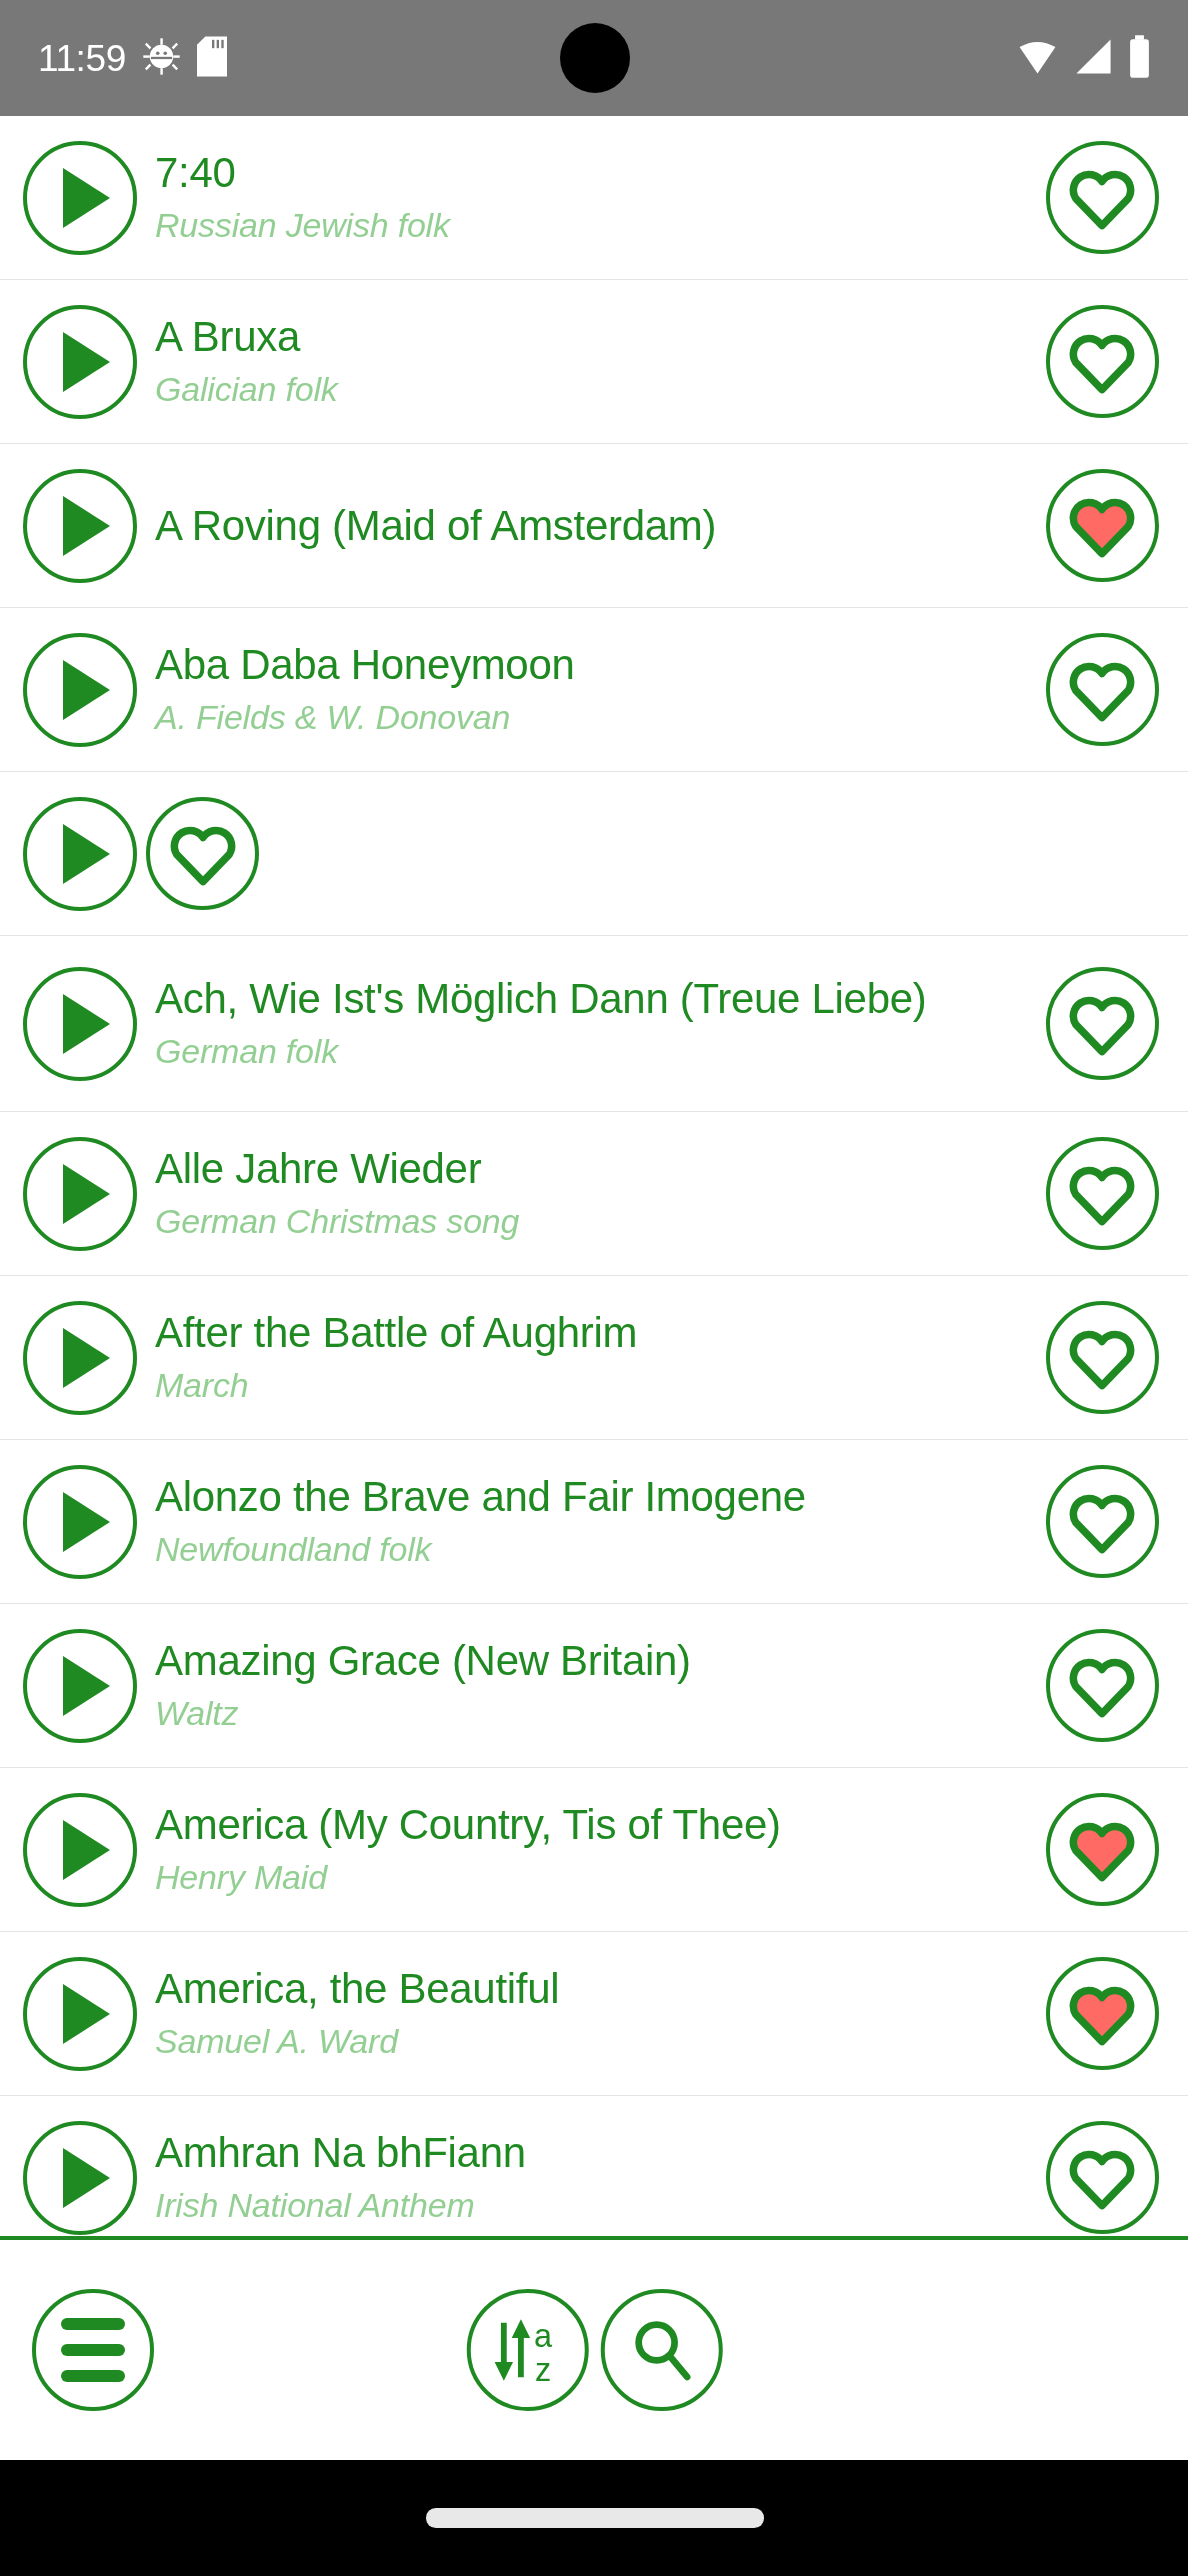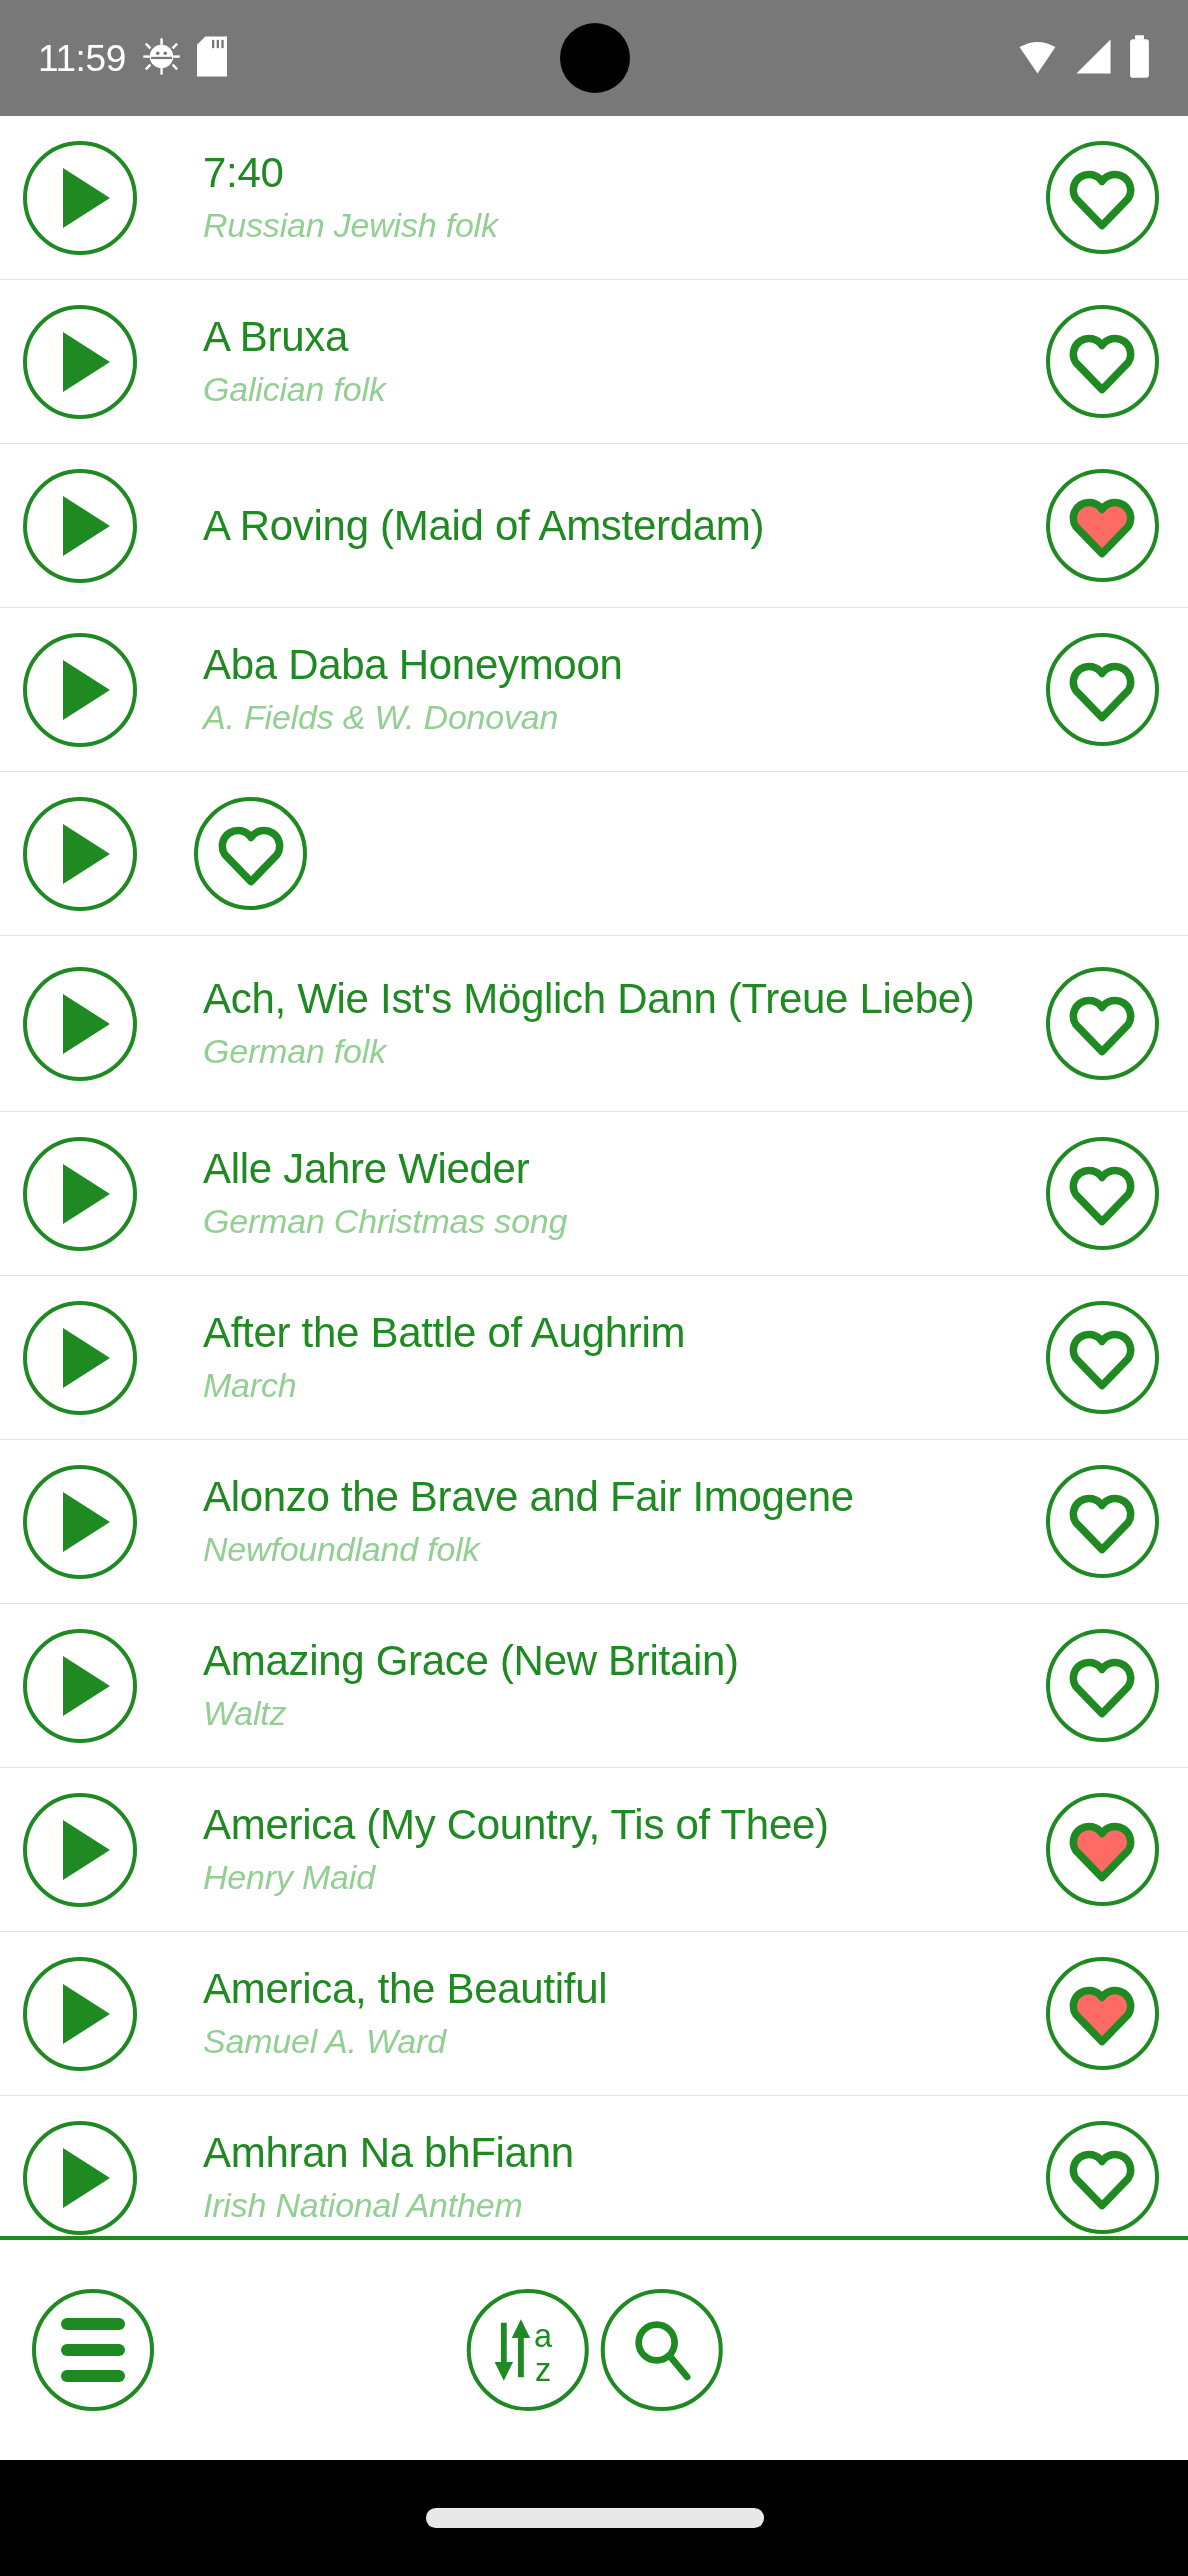--- a/index.html
+++ b/index.html
@@ -72,21 +72,20 @@
     position: relative;
   }
   .row {
     position: relative;
     display: flex;
     align-items: center;
     padding: 0 23px;
     border-bottom: 1.8px solid #e4e4e4;
     background: #ffffff;
     min-height: 164px;
-    gap: 48px;
   }
   .row.two-line { min-height: 176px; }
 
   .play-btn {
     flex: 0 0 auto;
     width: 114px;
     height: 114px;
     border: 4.5px solid #1f8a21;
     border-radius: 50%;
     display: flex;

